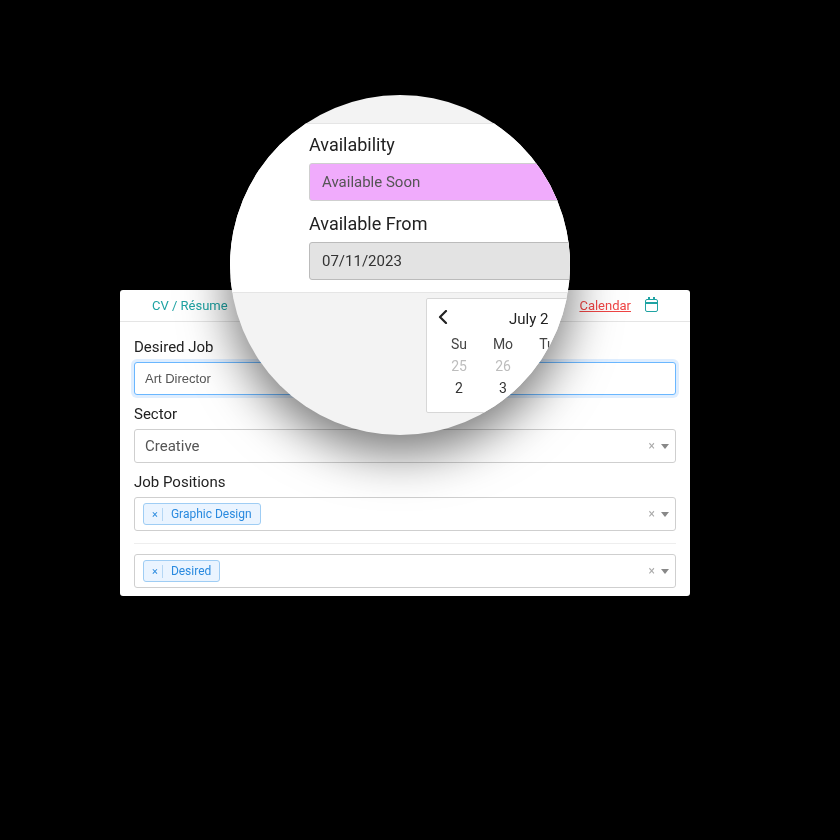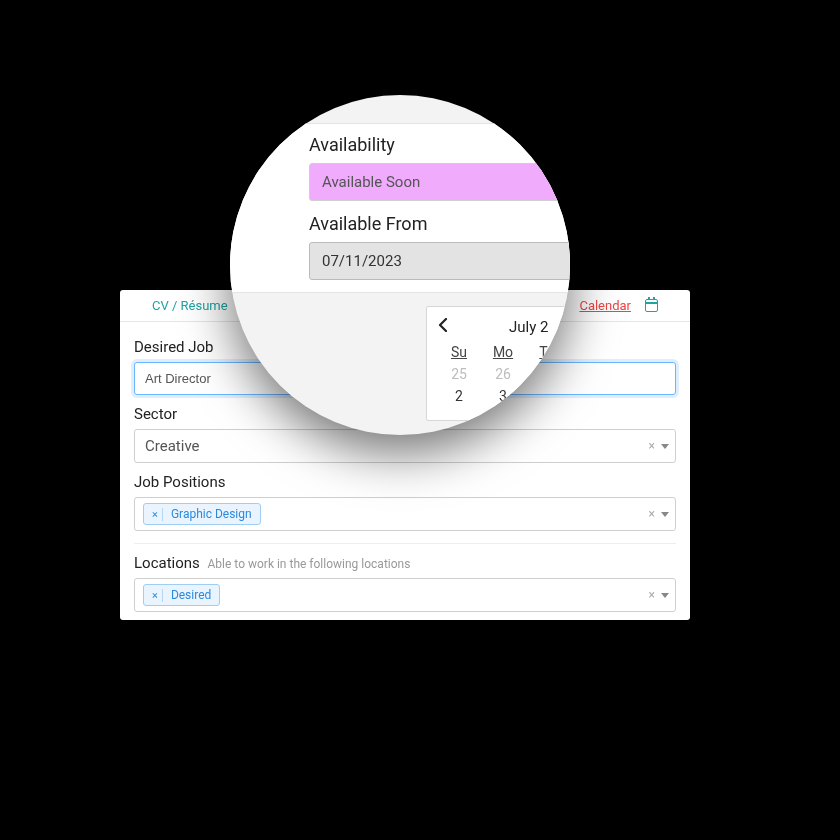--- a/index.html
+++ b/index.html
@@ -169,21 +169,21 @@
   .lens-input.grey {
     background: #e3e3e3;
     border-color: #bbb;
     color: #333;
   }
 
   
   .picker {
     position: absolute;
     left: 196px;
-    top: 211px;
+    top: 203px;
     background: #fff;
     border: 1px solid #d7d7d7;
     border-radius: 2px;
     width: 240px;
     padding: 8px 10px 16px;
     font-size: 14px;
     color: #333;
   }
   .picker-head {
     display: flex; align-items: center; justify-content: flex-start;
@@ -195,21 +195,21 @@
     width: 20px;
     cursor: pointer;
   }
   .picker-title { font-size: 15px; color: #222; }
   .picker-grid {
     display: grid;
     grid-template-columns: repeat(3, 40px);
     gap: 6px 4px;
     padding-left: 2px;
   }
-  .dow { color: #444; font-size: 14px; text-align: center; text-decoration: underline; }
+  .dow { color: #444; font-size: 14px; text-align: center; }
   .day-out { color: #bdbdbd; text-align: center; }
   .day-in  { color: #333; text-align: center; }
 
 </style>
 </head>
 <body>
 
 <div class="card">
   <div class="card-header">
     <a href="#" class="nav-link">CV / Résume</a>
@@ -241,24 +241,20 @@
         <span>Graphic Design</span>
       </span>
       <span class="select-controls">
         <span class="select-clear">×</span>
         <span class="select-caret"></span>
       </span>
     </div>
 
     <hr class="section-divider">
 
-    <div class="field-label">
-      <span>Locations</span>
-      <span class="field-sub">Able to work in the following locations</span>
-    </div>
     <div class="select-wrap">
       <span class="tag">
         <span class="tag-x">×</span>
         <span>Desired</span>
       </span>
       <span class="select-controls">
         <span class="select-clear">×</span>
         <span class="select-caret"></span>
       </span>
     </div>

